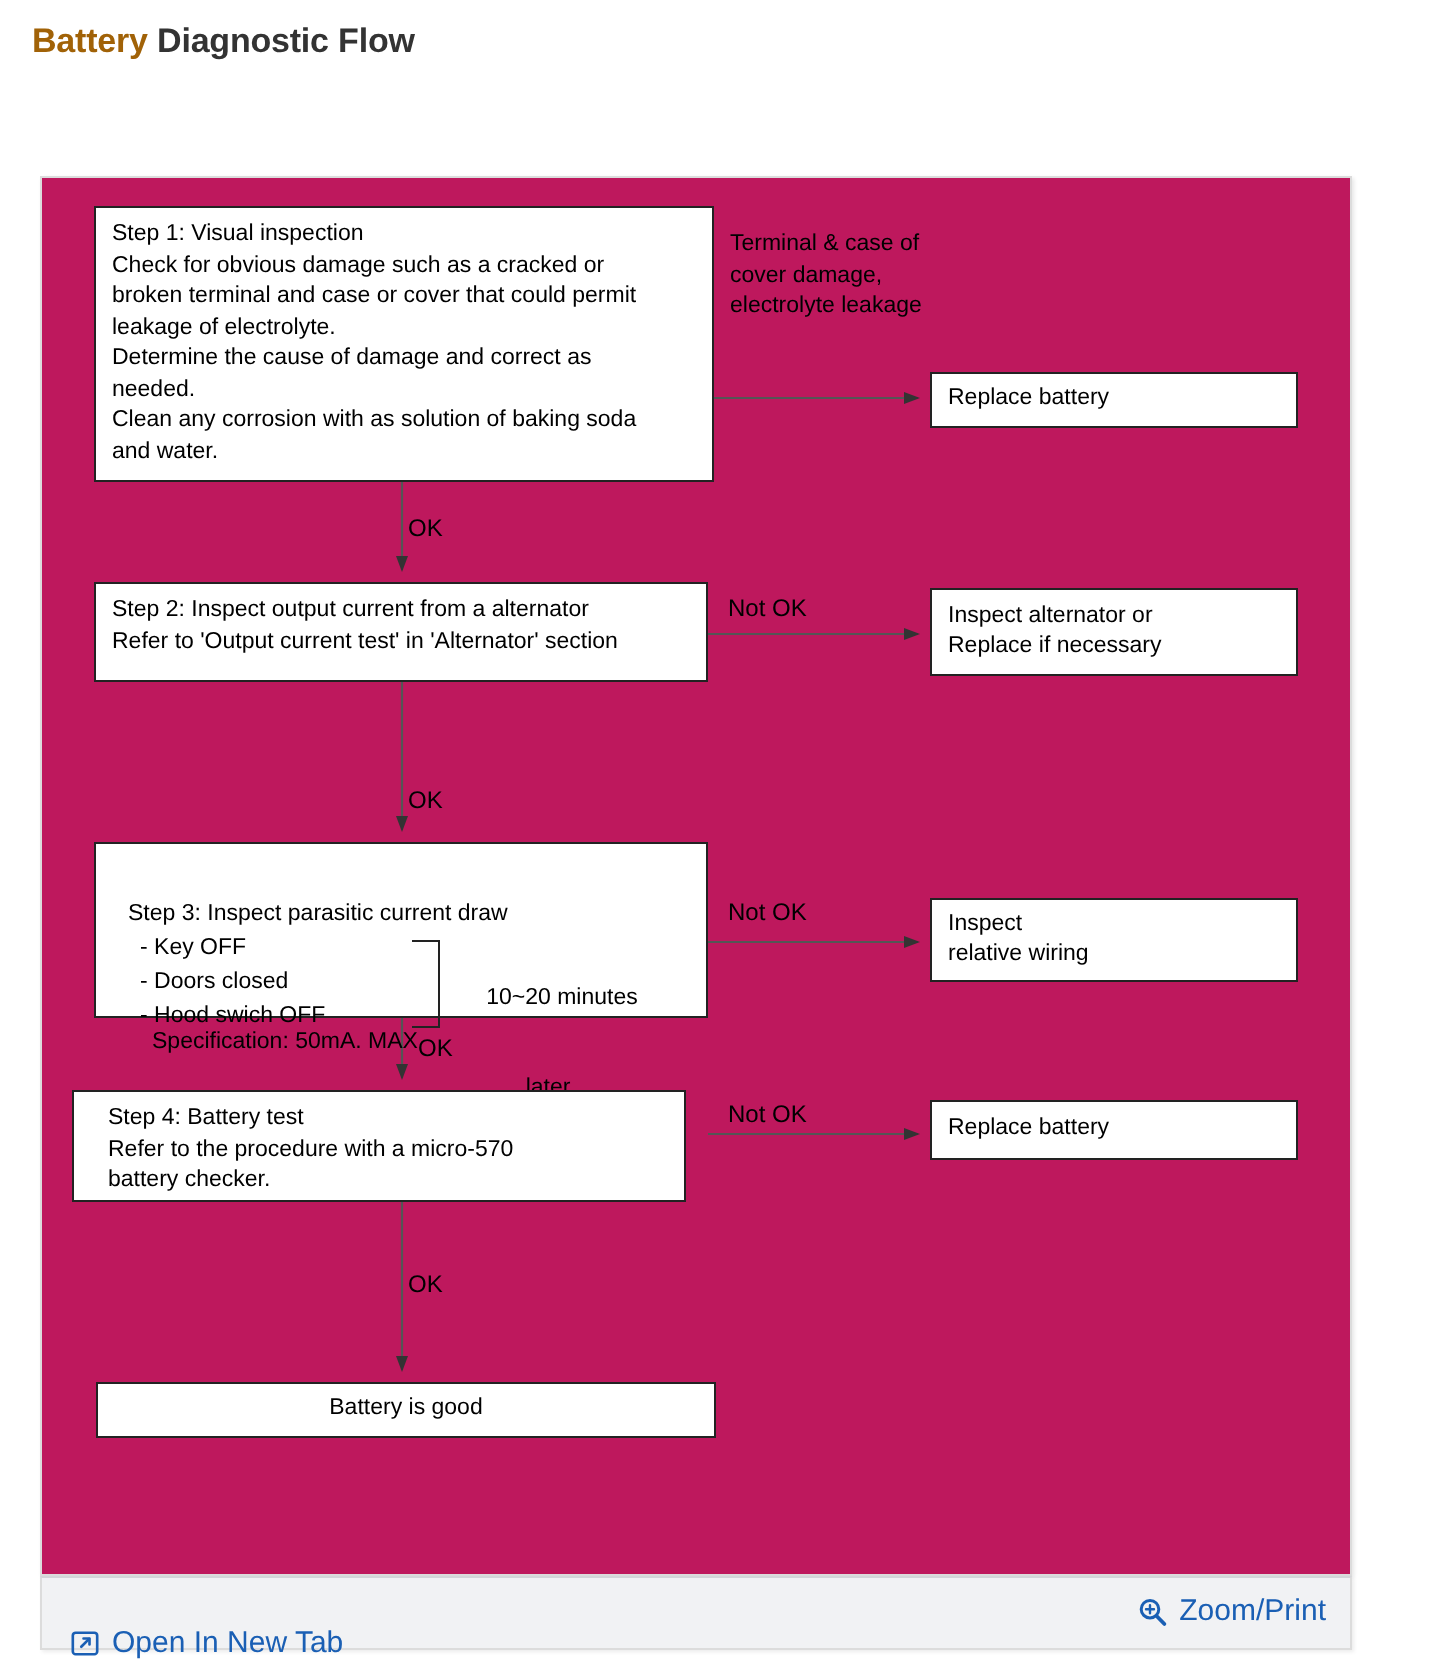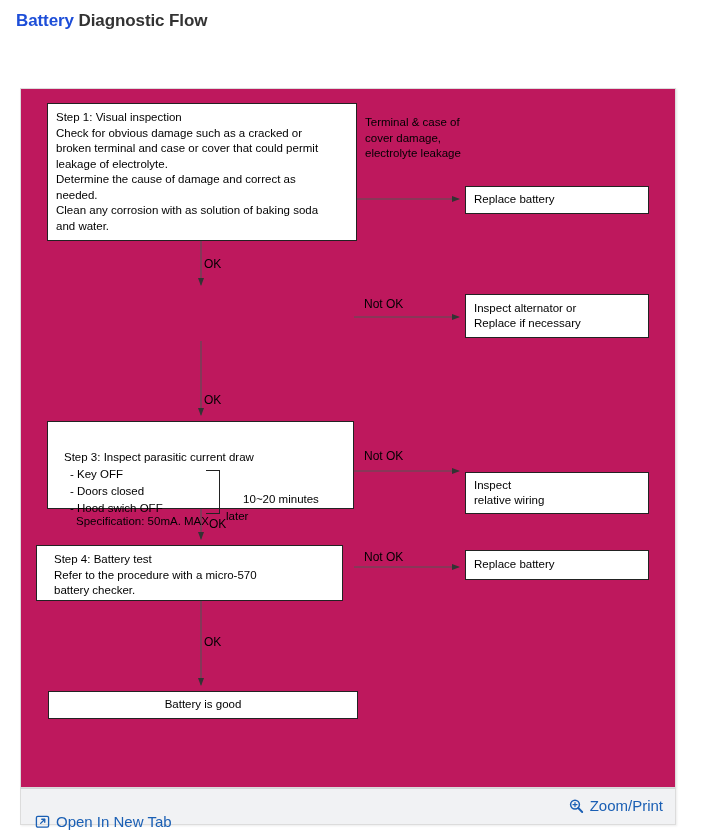--- a/index.html
+++ b/index.html
@@ -20,21 +20,21 @@
   #page-title {
     position: absolute;
     left: 16px;
     top: 11px;
     font-size: 17px;
     font-weight: bold;
     color: #333333;
     letter-spacing: -0.1px;
     white-space: nowrap;
   }
-  #page-title .accent { color: #1d4ed8; }
+  #page-title .accent { color: #a16207; }
 
   
   #diagram-panel {
     position: absolute;
     left: 20px;
     top: 88px;
     width: 656px;
     height: 700px;
     background: #be185d;
     border: 1px solid #dcdcdc;
@@ -88,21 +88,21 @@
 
   
   #box-step1   { left: 26px;  top: 14px;  width: 310px; height: 138px; }
   #box-step2   { left: 26px;  top: 202px; width: 307px; height: 50px;  }
   #box-step3   { left: 26px;  top: 332px; width: 307px; height: 88px;  }
   #box-step4   { left: 15px;  top: 456px; width: 307px; height: 56px; padding-left: 17px;  }
   #box-result  { left: 27px;  top: 602px; width: 310px; height: 28px;  }
 
   #box-replace-1 { left: 444px; top: 97px;  width: 184px; height: 28px; }
   #box-alt       { left: 444px; top: 205px; width: 184px; height: 44px; }
-  #box-wiring    { left: 444px; top: 360px; width: 184px; height: 42px; margin-top: 23px; }
+  #box-wiring    { left: 444px; top: 360px; width: 184px; height: 42px; }
   #box-replace-2 { left: 444px; top: 461px; width: 184px; height: 30px; }
 
   
   .annot {
     position: absolute;
     font-size: 11.5px;
     line-height: 15.5px;
     color: #000000;
     white-space: pre-line;
   }
@@ -137,21 +137,21 @@
     border-left: none;
     box-sizing: border-box;
   }
   #step3-timer {
     position: absolute;
     left: 170px; top: 30px;
     width: 110px;
     font-size: 11.5px; line-height: 17px;
     text-align: center;
   }
-  #step3-timer .line2 { display: block; text-align: left; padding-right: 14px; }
+  #step3-timer .line2 { display: block; text-align: center; padding-right: 14px; margin-top: 28px; }
 
   
   #footer-bar {
     position: absolute;
     left: 20px;
     top: 788px;
     width: 656px;
     height: 37px;
     background: #f1f2f4;
     border: 1px solid #dcdcdc;
@@ -218,20 +218,22 @@
 and water.</div>
 
     <div class="annot" id="annot-terminal">Terminal  &amp;  case of
 cover damage,
 electrolyte leakage</div>
 
     <div class="flow-box vcenter" id="box-replace-1">Replace battery</div>
 
     <div class="annot" id="lbl-ok-1">OK</div>
 
+    <div class="flow-box" id="box-step2">Step 2: Inspect output current from a alternator
+Refer to 'Output current test' in 'Alternator' section</div>
 
     <div class="annot" id="lbl-notok-2">Not OK</div>
 
     <div class="flow-box vcenter" id="box-alt">Inspect alternator or
 Replace if necessary</div>
 
     <div class="annot" id="lbl-ok-2">OK</div>
 
     <div class="flow-box" id="box-step3">
       <div id="step3-inner">

